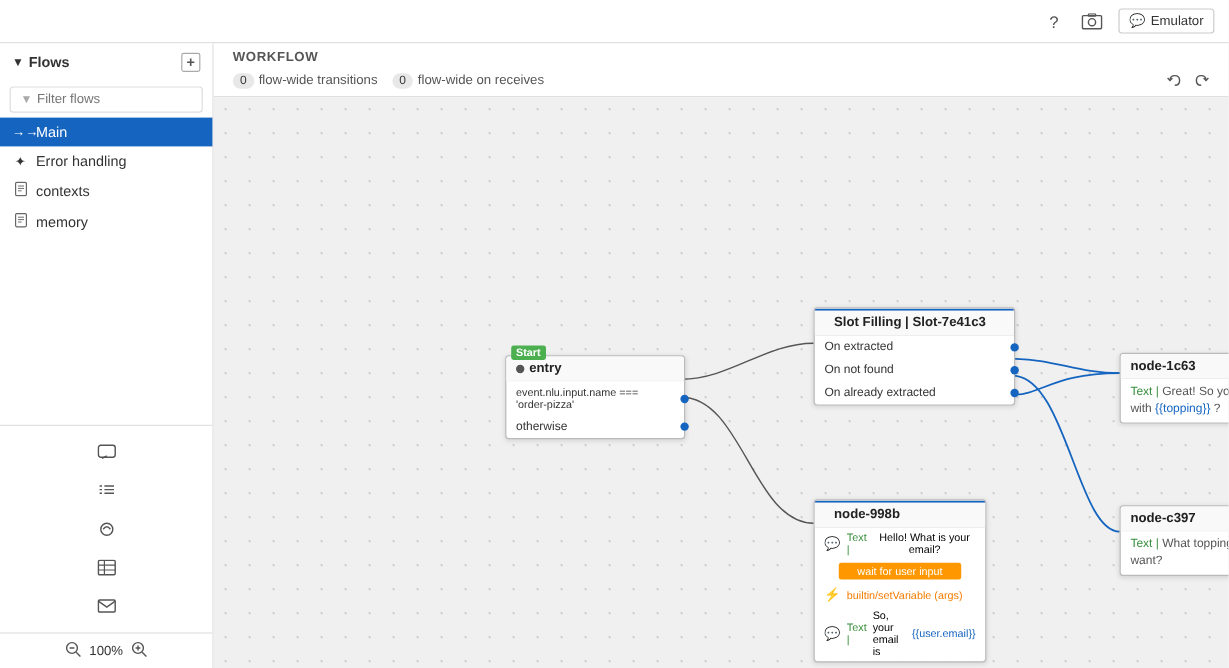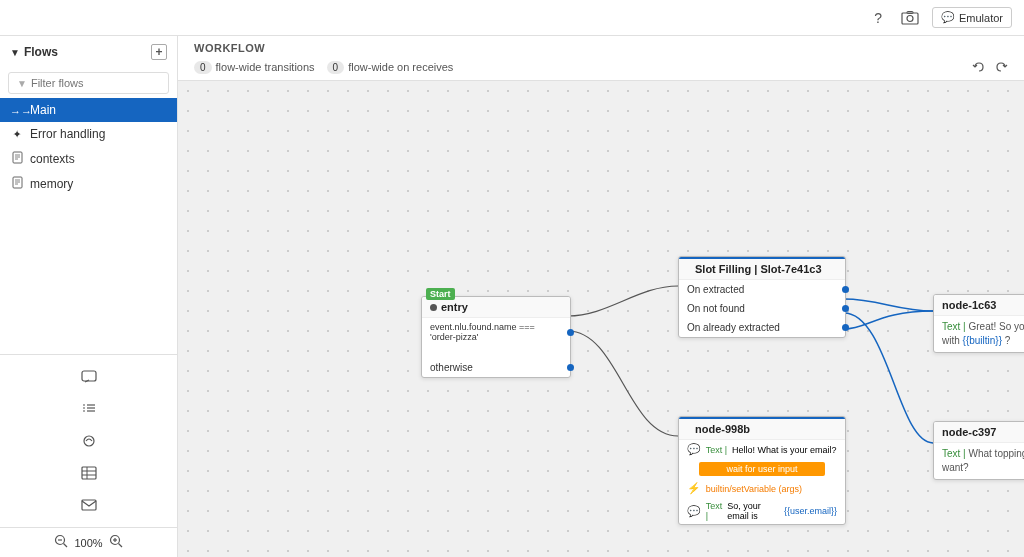--- a/index.html
+++ b/index.html
@@ -236,24 +236,24 @@
 
       <div class="entry-node wf-node" style="left:243px; top:215px; width:150px;">
         <div style="position:relative;">
           <span class="start-badge">Start</span>
         </div>
         <div class="node-title" style="display:flex;align-items:center;gap:4px;">
           <span style="width:7px;height:7px;border-radius:50%;background:#555;display:inline-block;"></span>
           <span>entry</span>
         </div>
         <div class="node-row" style="font-size:9px;padding-right:12px;">
-          <span>event.nlu.found.name === 'order-pizza'</span>
-          <span class="node-dot"></span>
-        </div>
-        <div class="node-row" style="padding-right:12px;margin-top:12px;">
+          <span>event.nlu.input.name === 'order-pizza'</span>
+          <span class="node-dot"></span>
+        </div>
+        <div class="node-row" style="padding-right:12px;">
           <span>otherwise</span>
           <span class="node-dot"></span>
         </div>
       </div>
 
       <div class="wf-node" style="left:500px; top:175px; width:168px;">
         <div class="node-title blue-top">Slot Filling | Slot-7e41c3</div>
         <div class="node-row" style="padding-right:14px;">
           <span>On extracted</span>
           <span class="node-dot"></span>
@@ -264,25 +264,25 @@
         </div>
         <div class="node-row" style="padding-right:14px;">
           <span>On already extracted</span>
           <span class="node-dot"></span>
         </div>
       </div>
 
       <div class="wf-node" style="left:755px; top:213px; width:175px;">
         <div class="node-title">node-1c63</div>
         <div class="node-content">
-          <span style="color:#388e3c;">Text | </span><span>Great! So you want a pizza with </span><span style="color:#1565c0;">{{builtin}}</span><span> ?</span>
-        </div>
-      </div>
-
-      <div class="wf-node" style="left:500px; top:335px; width:168px;">
+          <span style="color:#388e3c;">Text | </span><span>Great! So you want a pizza with </span><span style="color:#1565c0;">{{topping}}</span><span> ?</span>
+        </div>
+      </div>
+
+      <div class="wf-node" style="left:500px; top:335px; width:144px;">
         <div class="node-title blue-top">node-998b</div>
         <div class="msg-item">
           <span class="msg-bubble-icon">💬</span>
           <span style="color:#388e3c;font-size:9px;">Text | </span>
             <span style="font-size:9px;text-align:center;">Hello! What is your email?</span>
         </div>
         <div class="wait-bar">wait for user input</div>
         <div class="builtin-item">
           <span class="builtin-icon">⚡</span>
           <span style="font-size:9px;">builtin/setVariable (args)</span>

